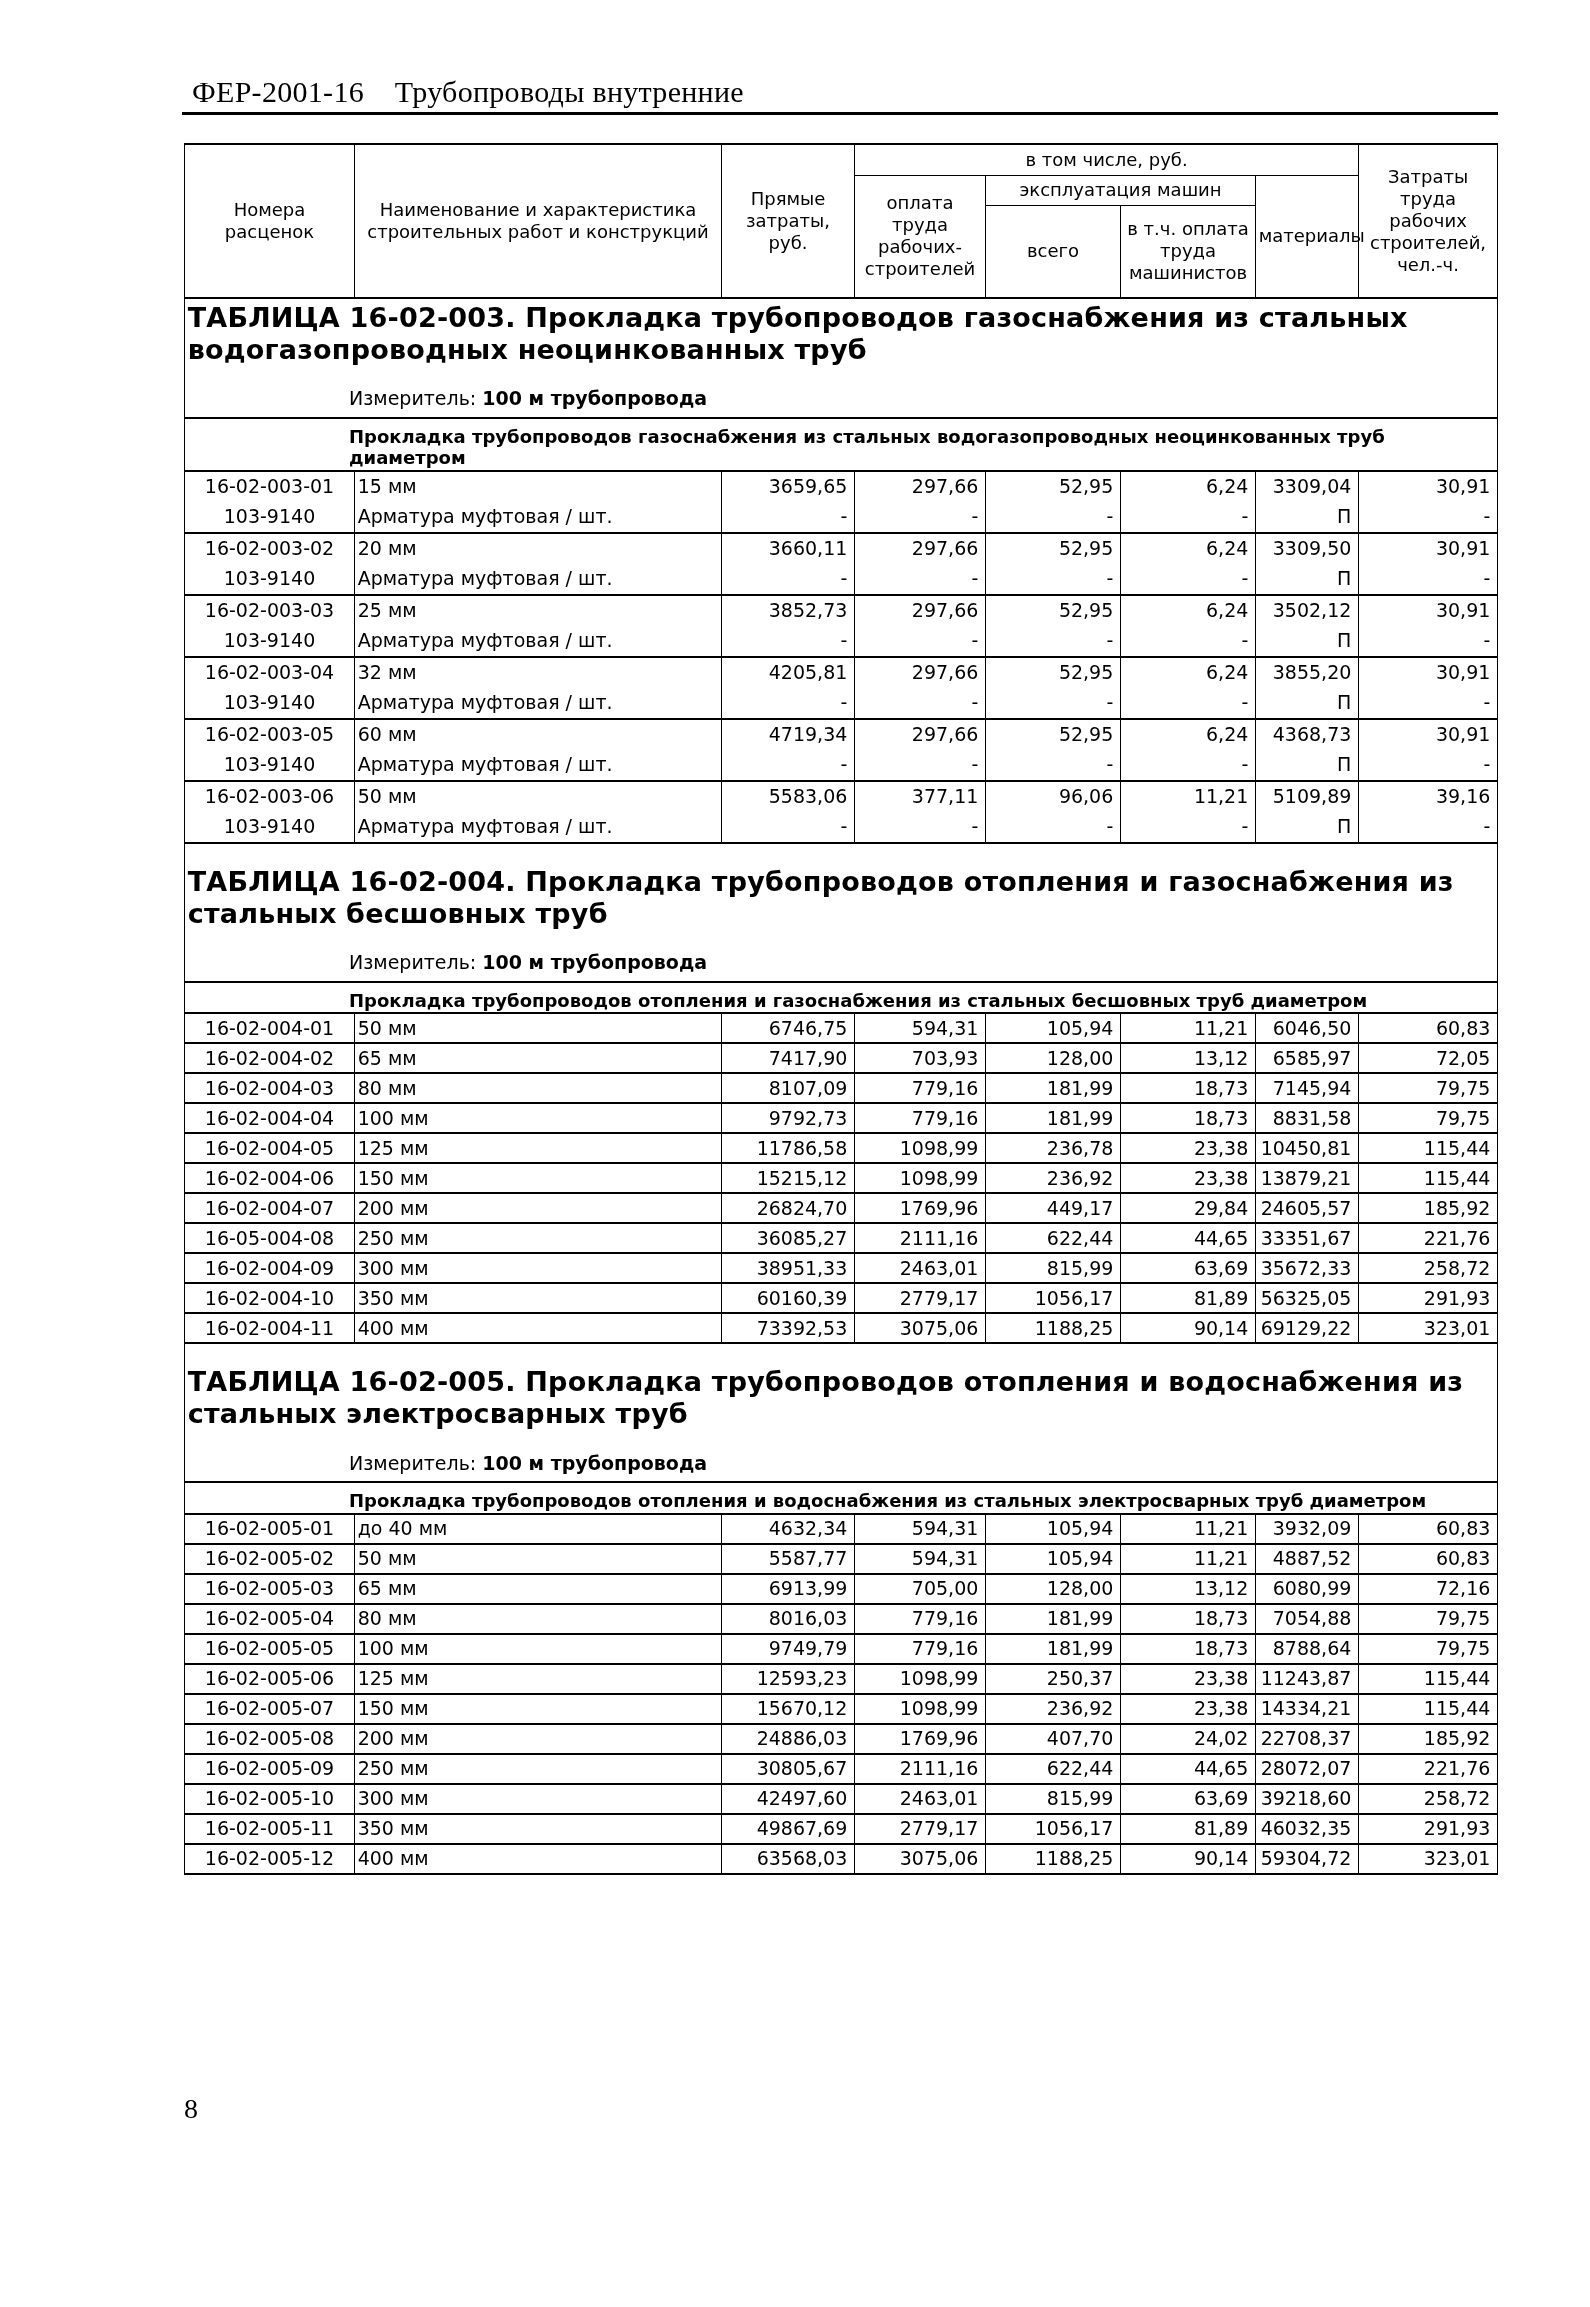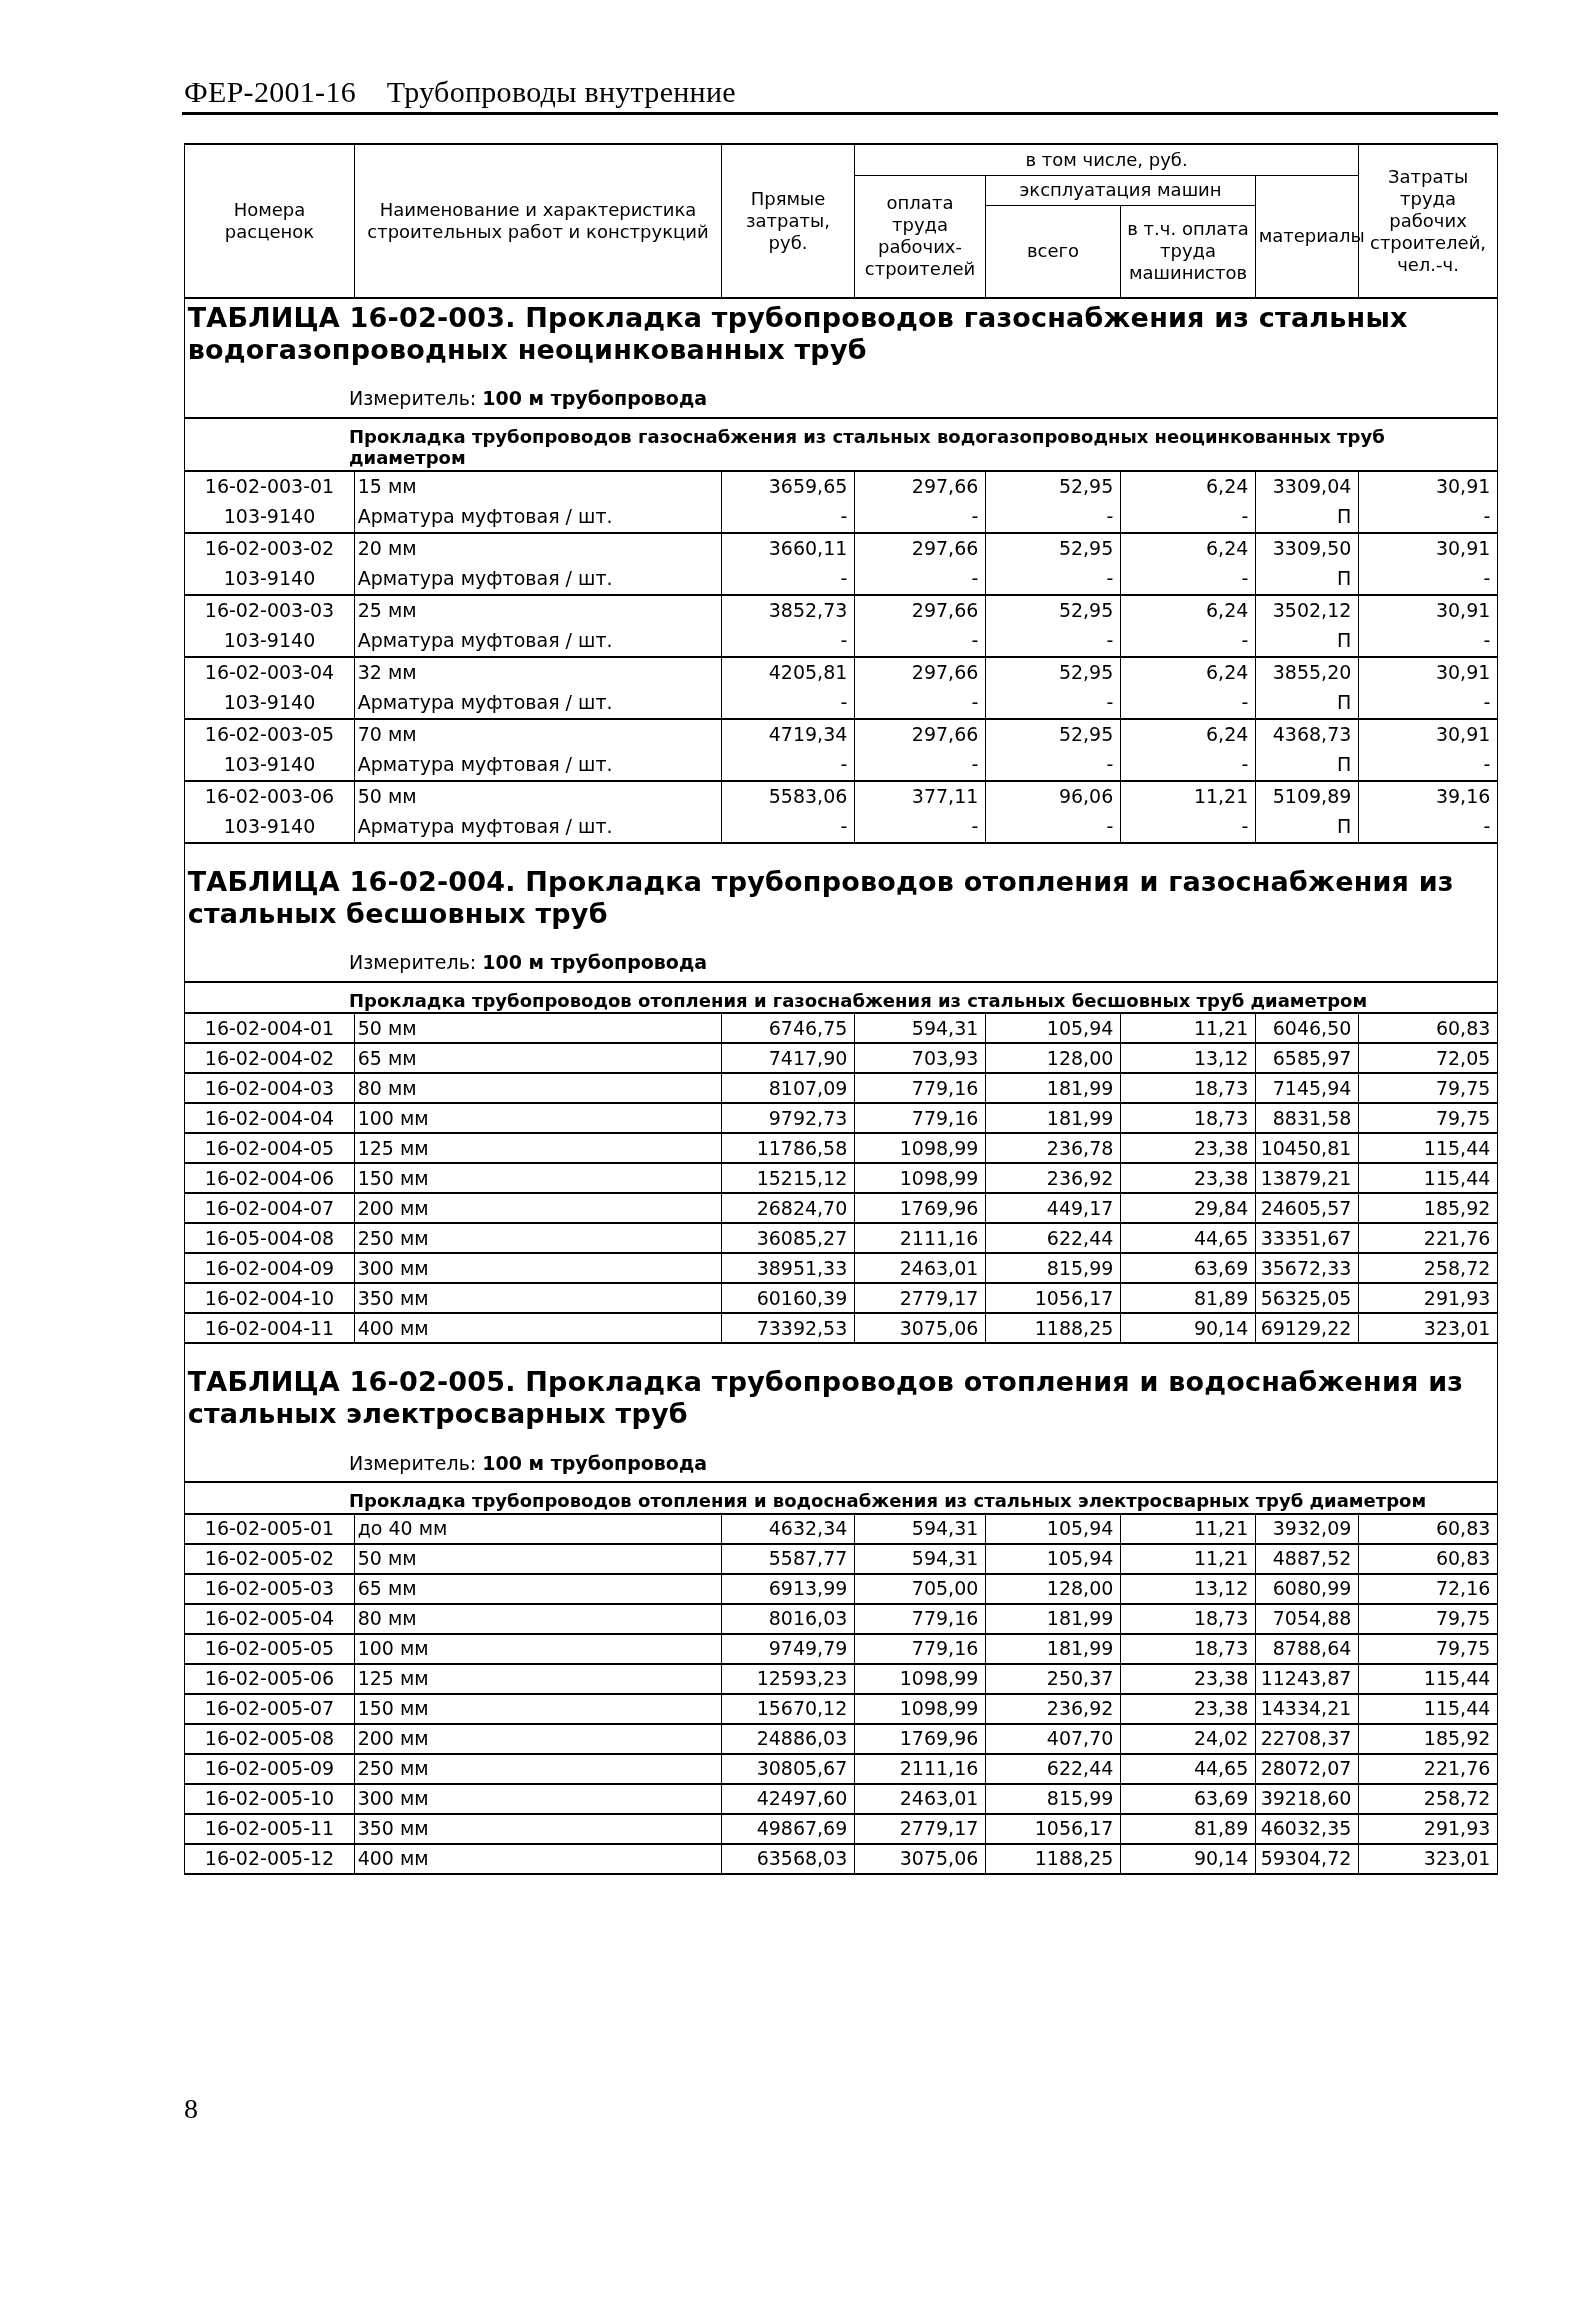--- a/index.html
+++ b/index.html
@@ -1,18 +1,18 @@
 <!DOCTYPE html>
 <html style="font-size:10.8px"><head>
 <meta charset="utf-8">
 <style>
   html, body { margin:0; padding:0; background:#ffffff; }
   body { width:1591px; height:2307px; position:relative; overflow:hidden; color:#000; }
   .running-head {
-    position:absolute; left:184px; top:75px;
+    position:absolute; left:192px; top:75px;
     font-family:"Liberation Serif","DejaVu Serif",serif; font-size:30px; letter-spacing:0.3px;
   }
   .running-head .series { margin-right:23px; }
   .head-rule { position:absolute; left:182px; top:112px; width:1316px; height:2.7px; background:#000; }
 
   .sheet { position:absolute; left:184px; top:143px; width:1312px;
     font-family:"DejaVu Sans","Liberation Sans",sans-serif; }
   table { border-collapse:collapse; width:1312px; table-layout:fixed; }
   td, th { border:1.3px solid #000; padding:0 5.4px; font-weight:normal; font-size:19px; line-height:23px; }
   th { text-align:center; vertical-align:middle; font-size:18px; line-height:22px; padding:1.3px 2.7px; }
@@ -162,21 +162,21 @@
           <td class="name">Арматура муфтовая / шт.</td>
           <td class="num">-</td>
           <td class="num">-</td>
           <td class="num">-</td>
           <td class="num">-</td>
           <td class="num">П</td>
           <td class="num">-</td>
         </tr>
         <tr class="pair-top">
           <td class="code">16-02-003-05</td>
-          <td class="name">70 мм</td>
+          <td class="name">60 мм</td>
           <td class="num">4719,34</td>
           <td class="num">297,66</td>
           <td class="num">52,95</td>
           <td class="num">6,24</td>
           <td class="num">4368,73</td>
           <td class="num">30,91</td>
         </tr>
         <tr class="pair-bot group-end">
           <td class="code">103-9140</td>
           <td class="name">Арматура муфтовая / шт.</td>

